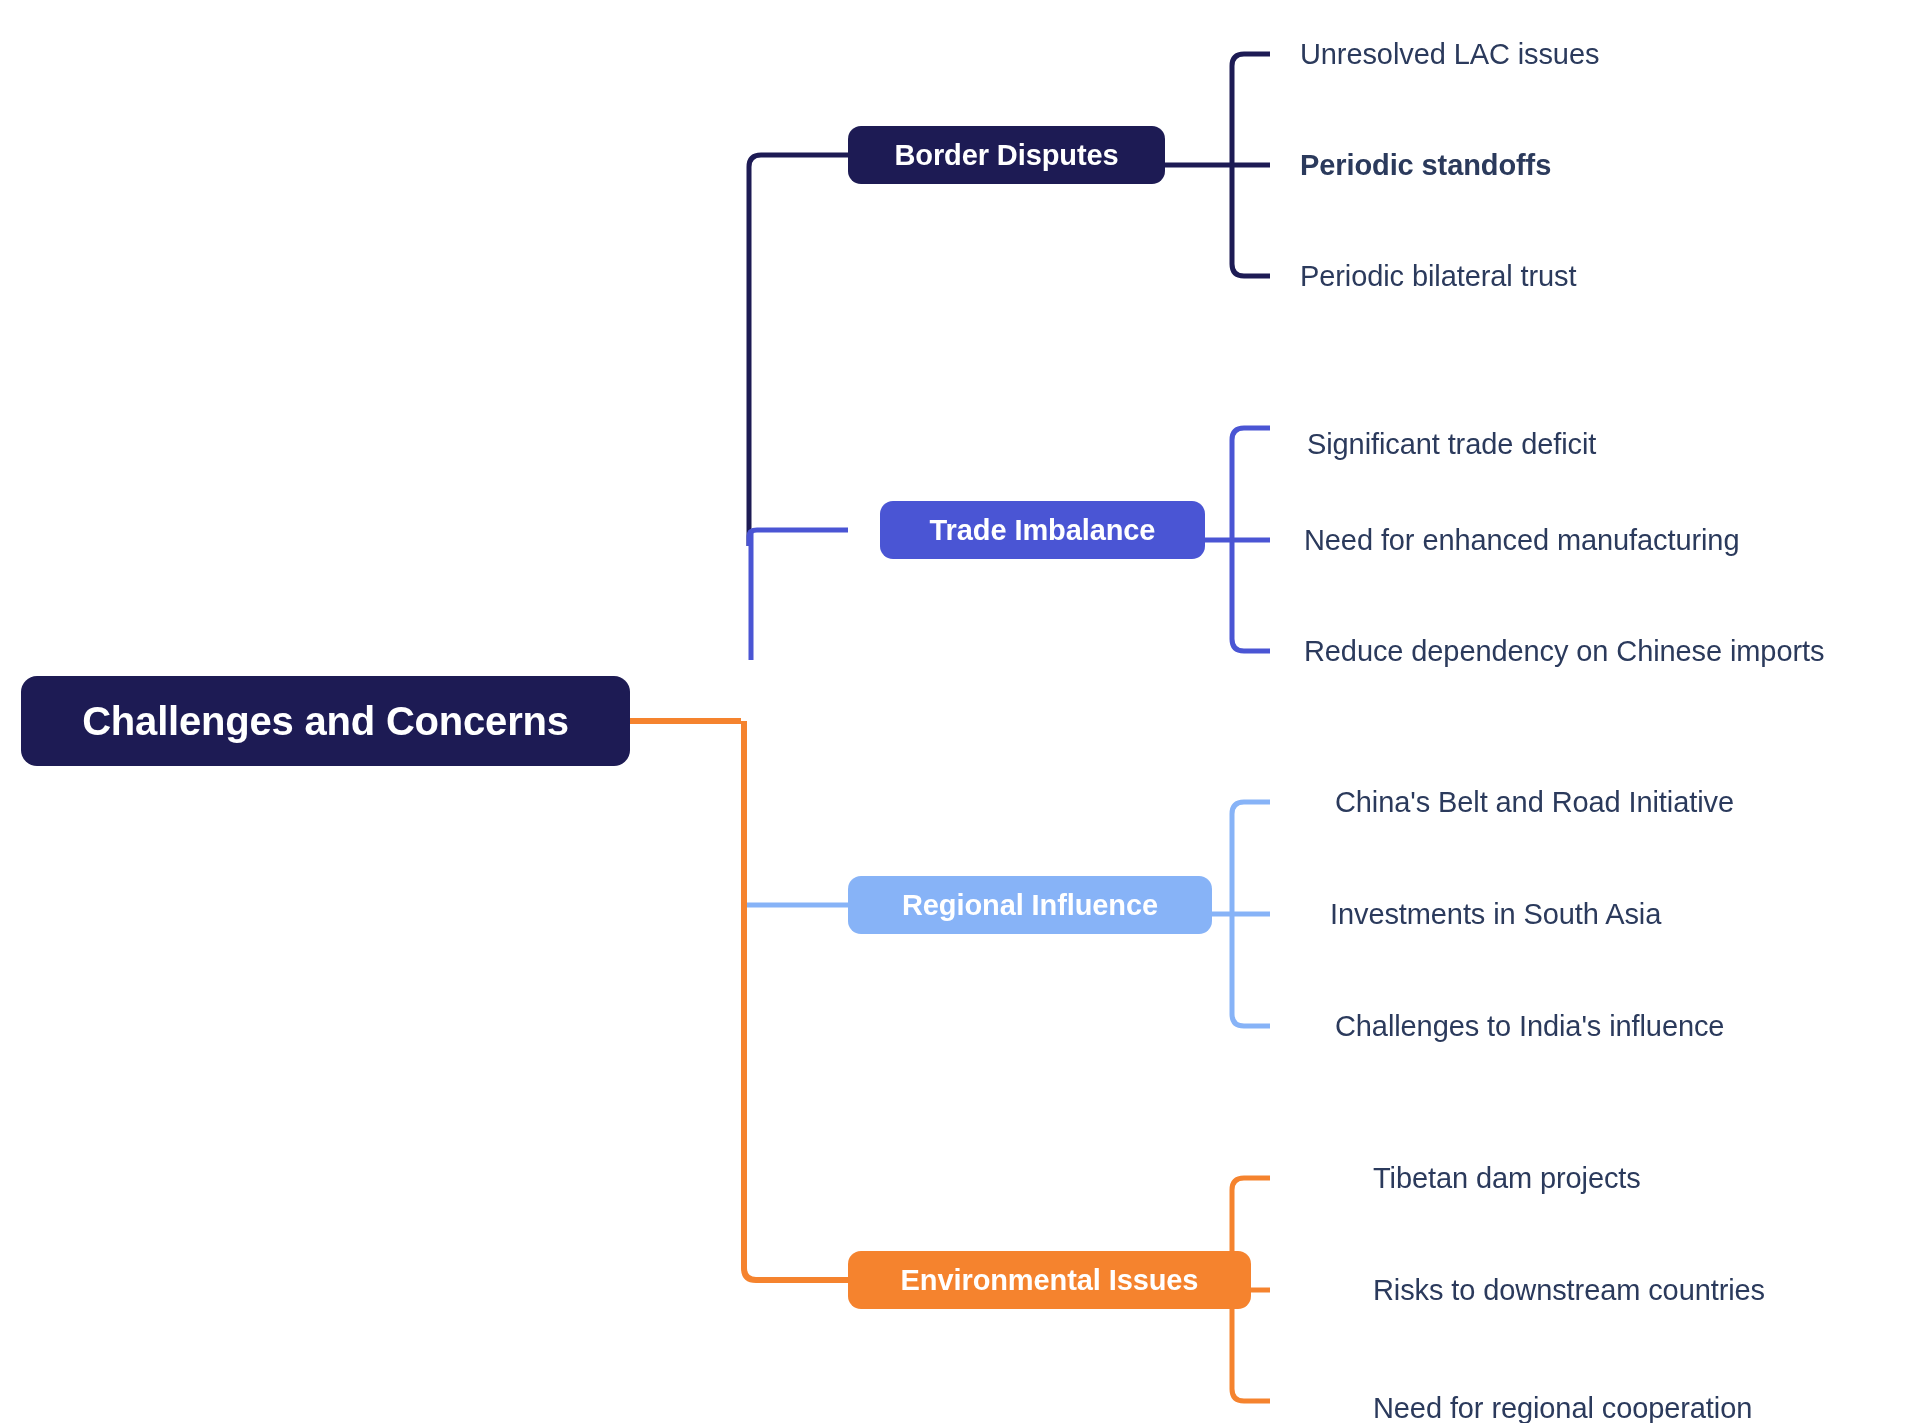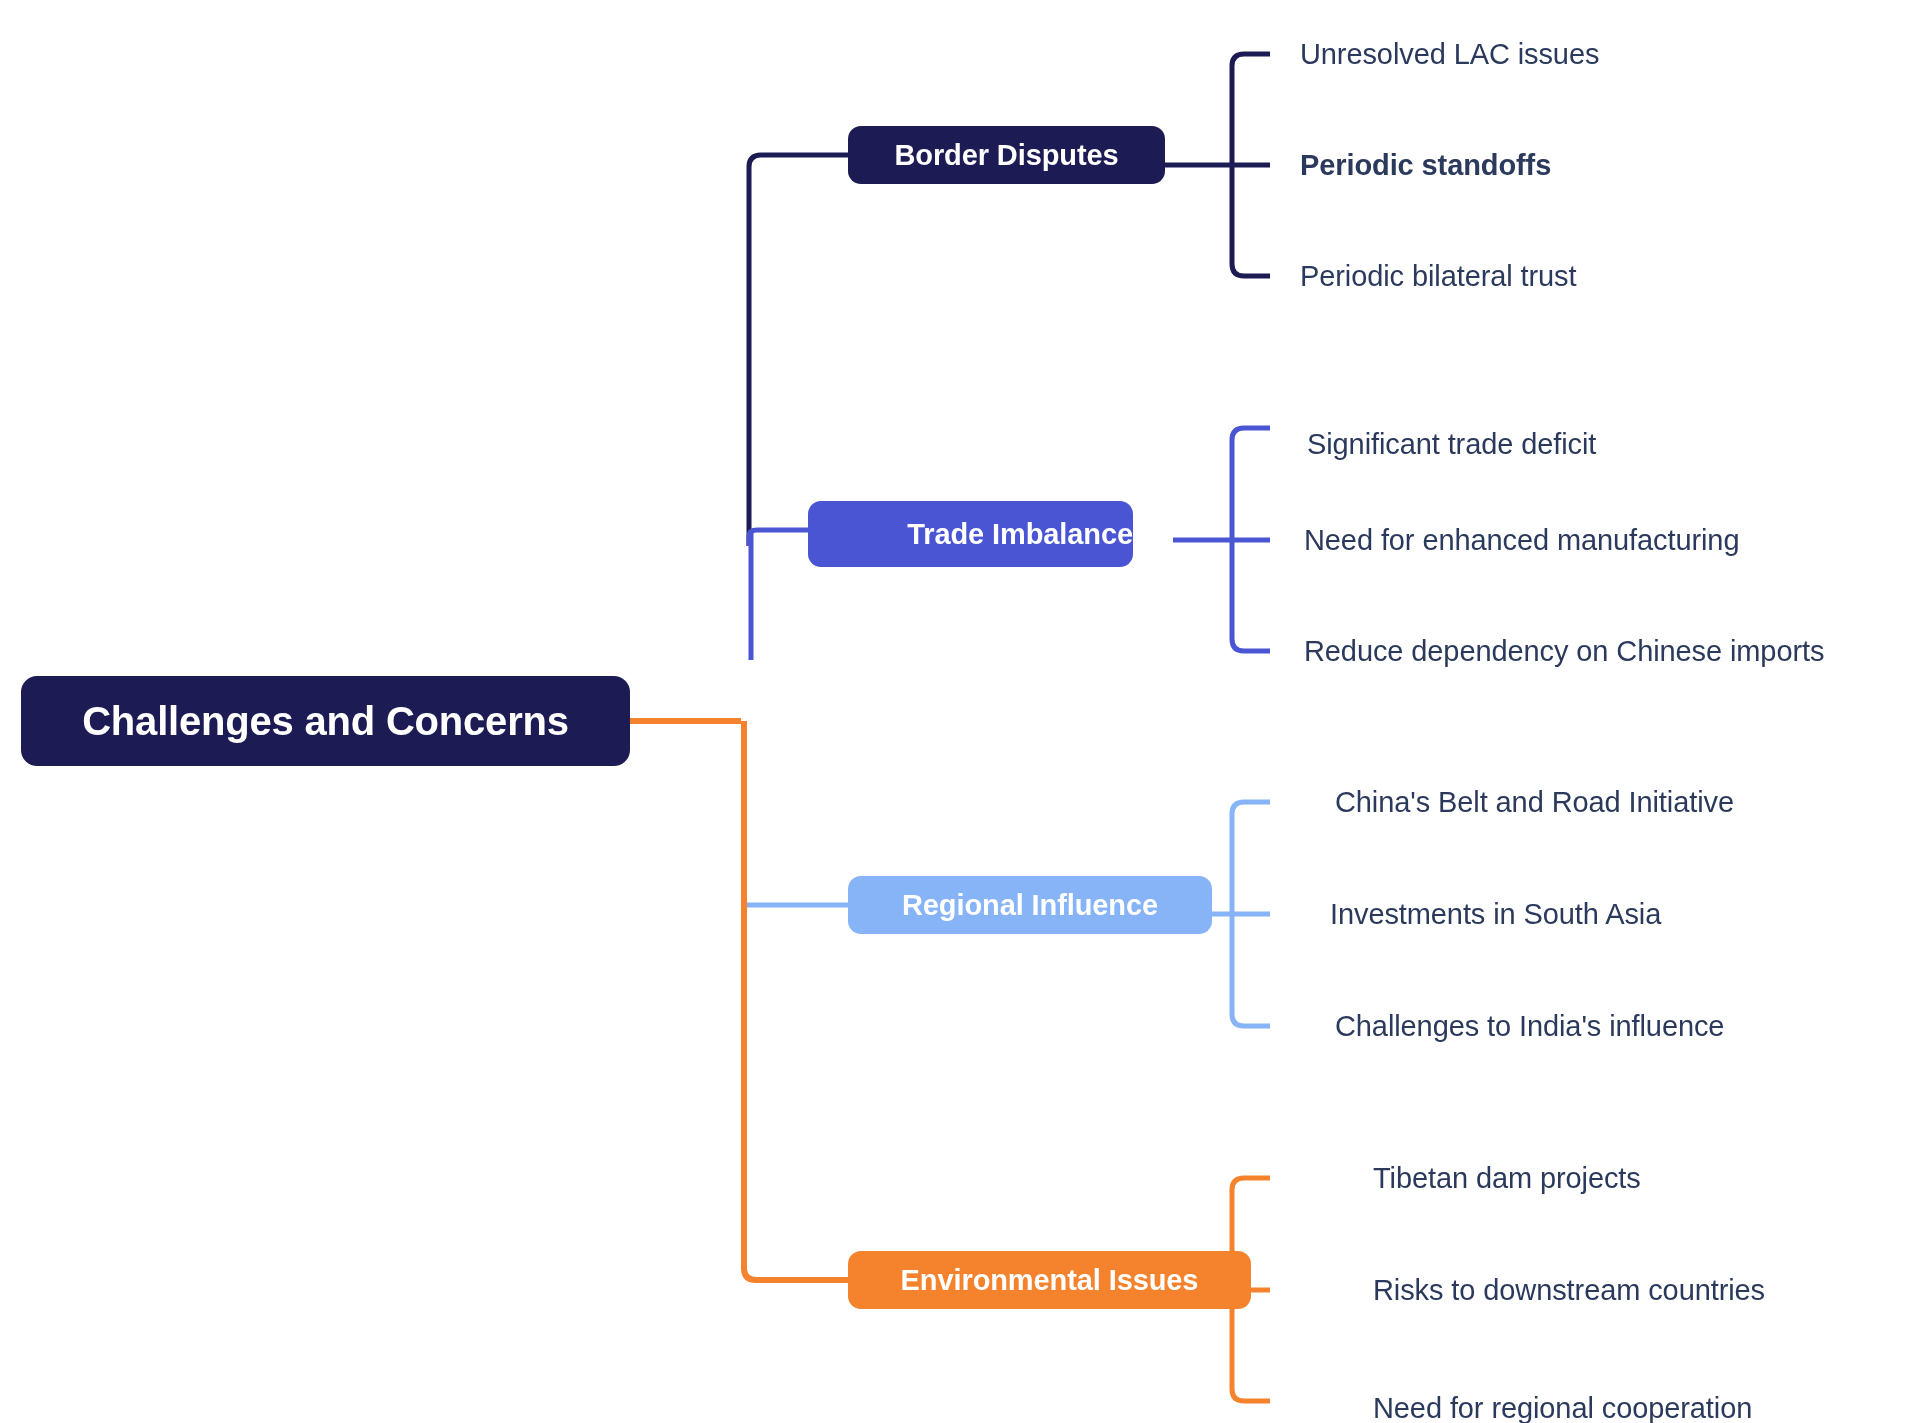--- a/index.html
+++ b/index.html
@@ -109,21 +109,21 @@
   <div class="leaf" style="left:1300px; top:54px; transform:translateY(-50%);">
     <span>Unresolved LAC issues</span>
   </div>
   <div class="leaf" style="left:1300px; top:165px; transform:translateY(-50%);font-weight:bold;">
     <span>Periodic standoffs</span>
   </div>
   <div class="leaf" style="left:1300px; top:276px; transform:translateY(-50%);">
     <span>Periodic bilateral trust</span>
   </div>
 
-  <div class="node branch" style="left:808px; top:501px; width:325px; height:66px; background:#4a55d4;justify-content:flex-end;">
+  <div class="node branch" style="left:880px; top:501px; width:325px; height:58px; background:#4a55d4;">
     <span>Trade Imbalance</span>
   </div>
   <div class="leaf" style="left:1307px; top:428px; transform:translateY(-50%);margin-top:16px;">
     <span>Significant trade deficit</span>
   </div>
   <div class="leaf" style="left:1304px; top:651px; transform:translateY(-50%);">
     <span>Reduce dependency on Chinese imports</span>
   </div>
   <div class="leaf" style="left:1304px; top:540px; transform:translateY(-50%);">
     <span>Need for enhanced manufacturing</span>

